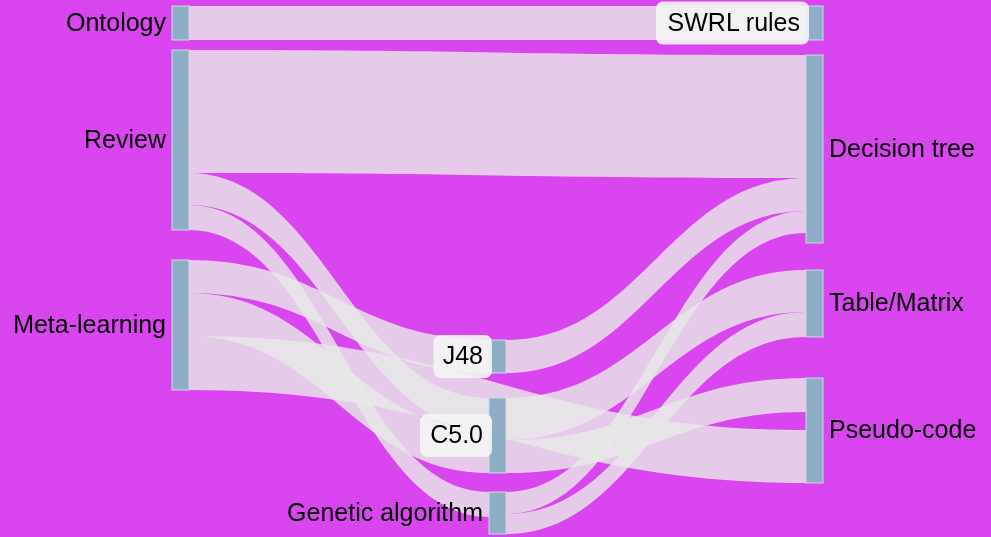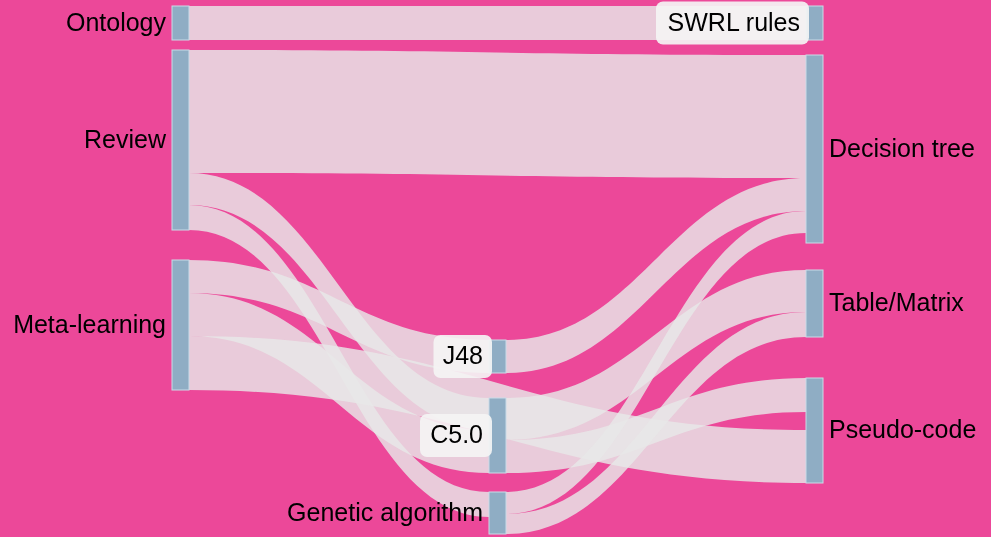--- a/index.html
+++ b/index.html
@@ -10,21 +10,21 @@
   body {
     width: 991px;
     height: 537px;
     overflow: hidden;
     font-family: "Liberation Sans", sans-serif;
   }
   #sankey-root {
     position: relative;
     width: 991px;
     height: 537px;
-    background: #ec4899;
+    background: #d946ef;
   }
   svg#sankey-svg {
     display: block;
     width: 991px;
     height: 537px;
   }
   .link-path {
     fill: #e8e8e8;
     fill-opacity: 0.82;
     stroke: none;

